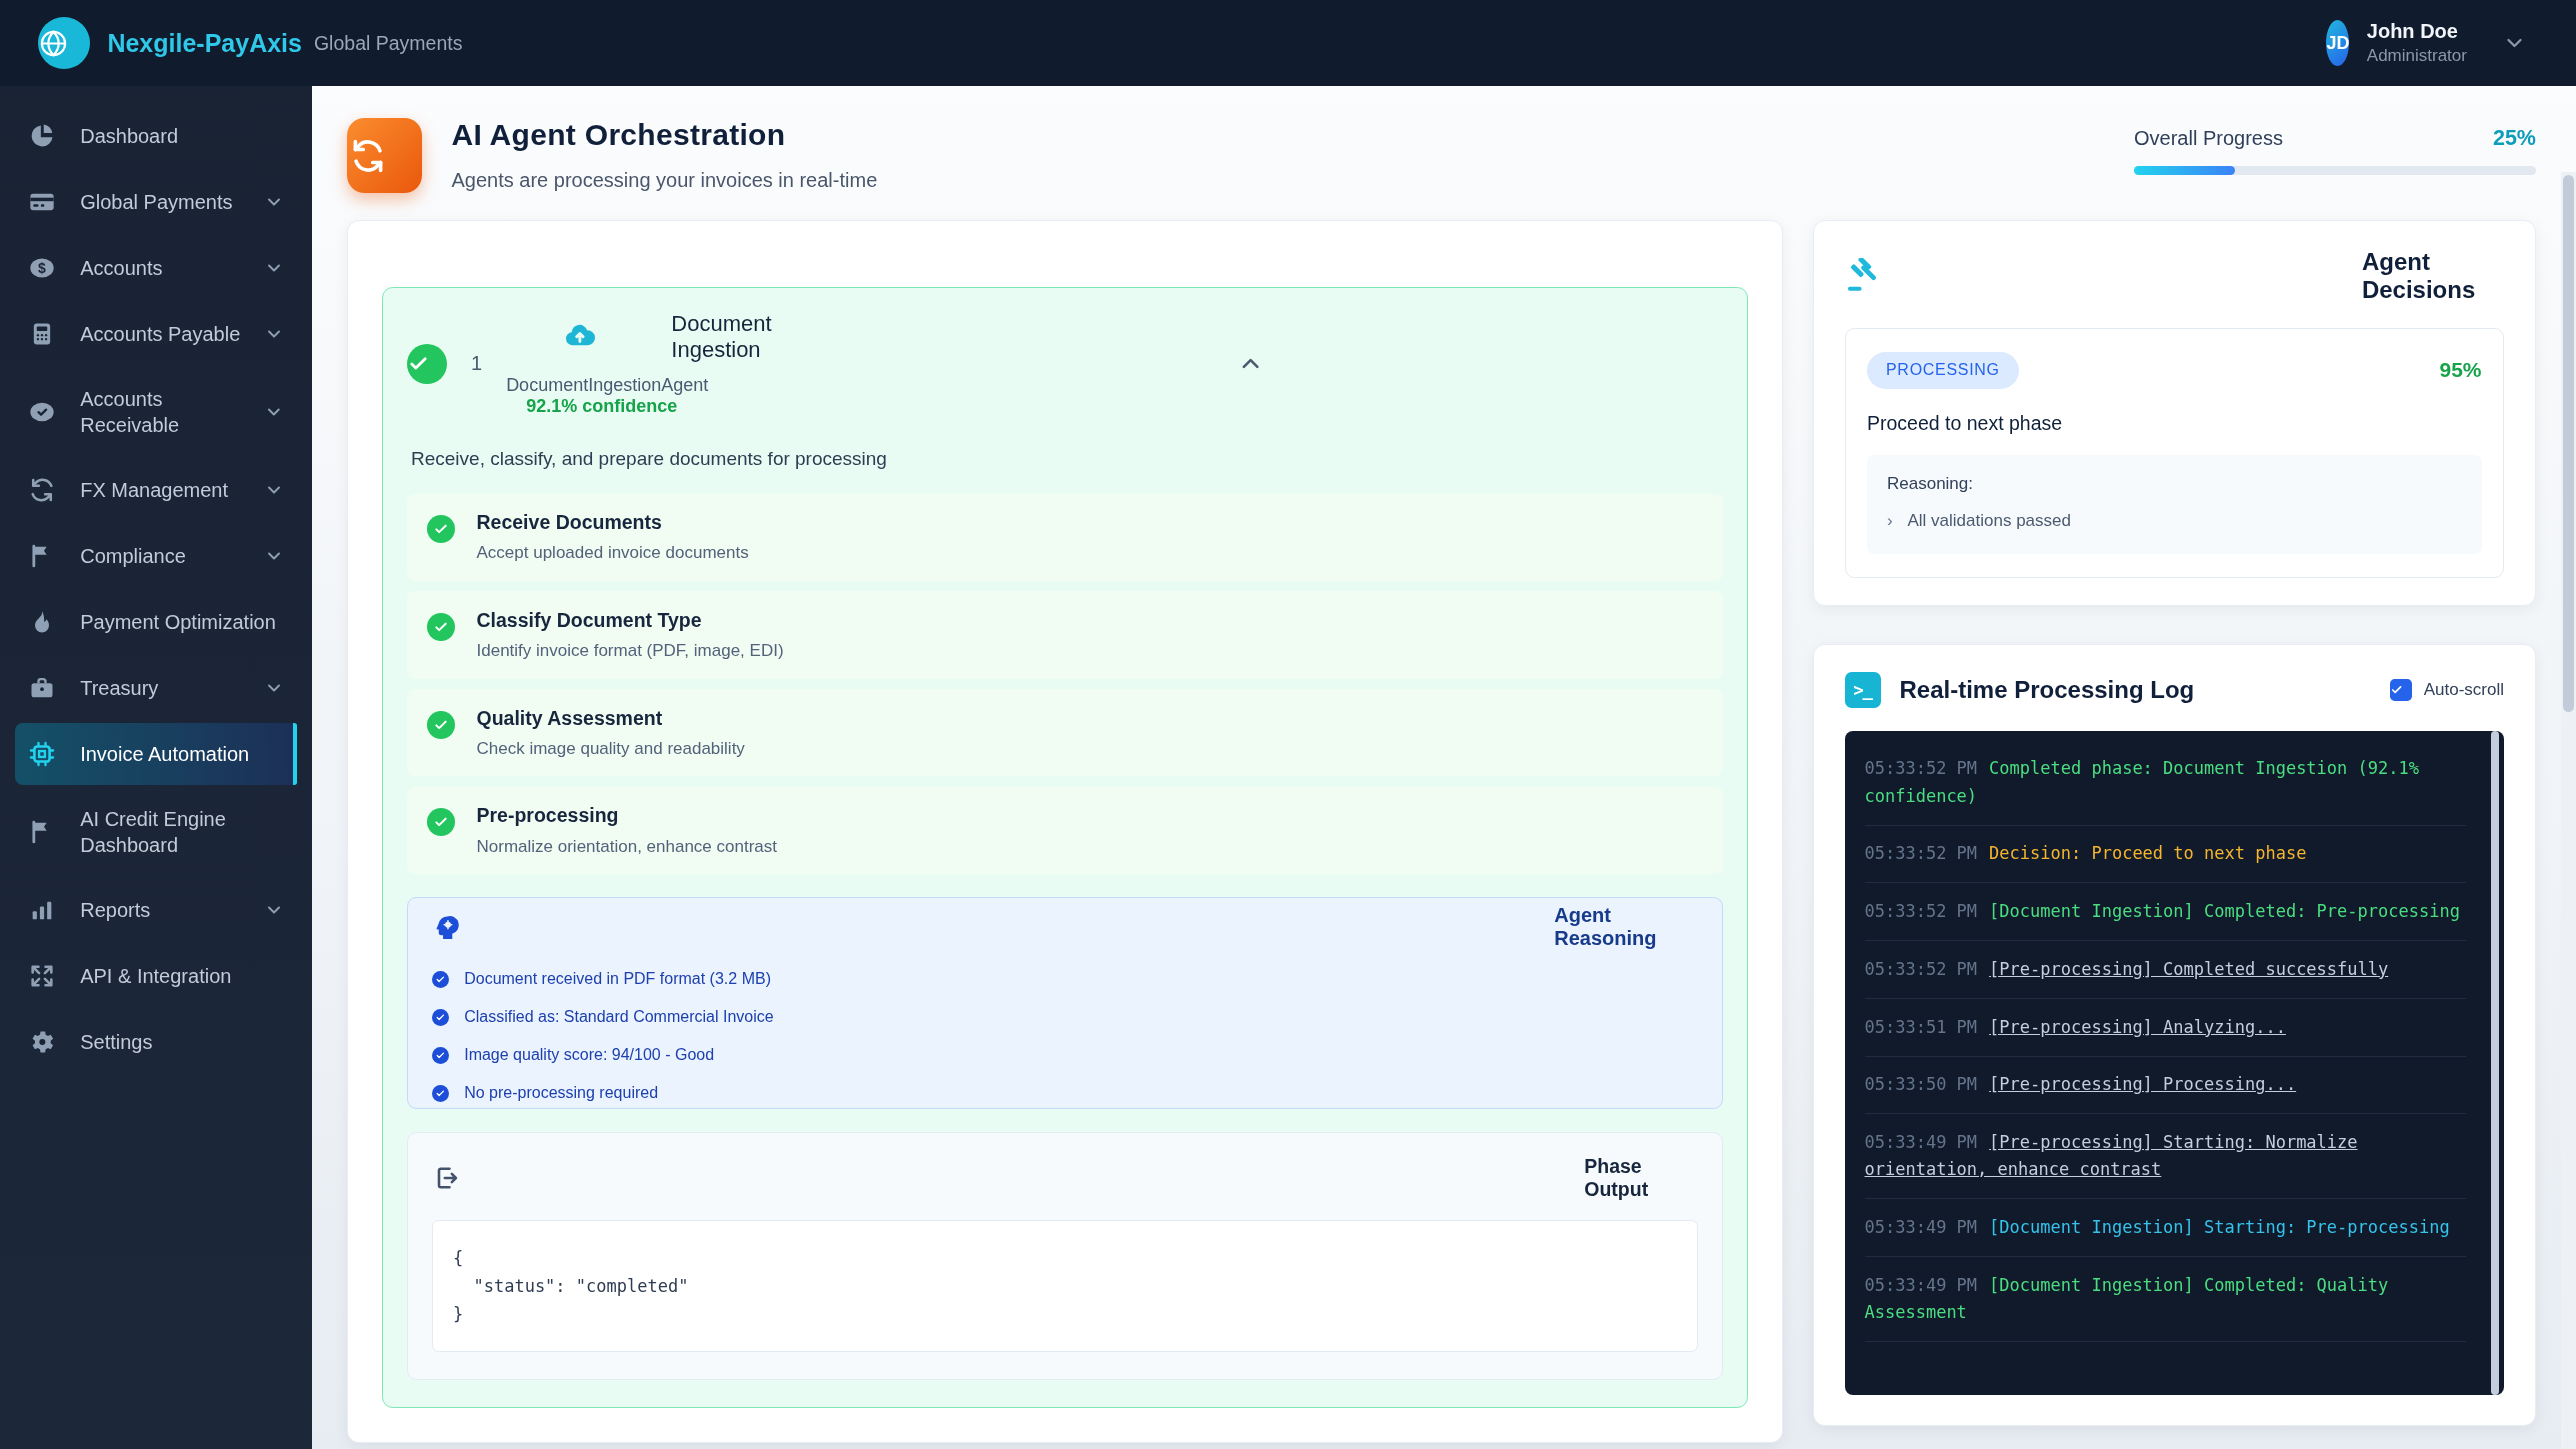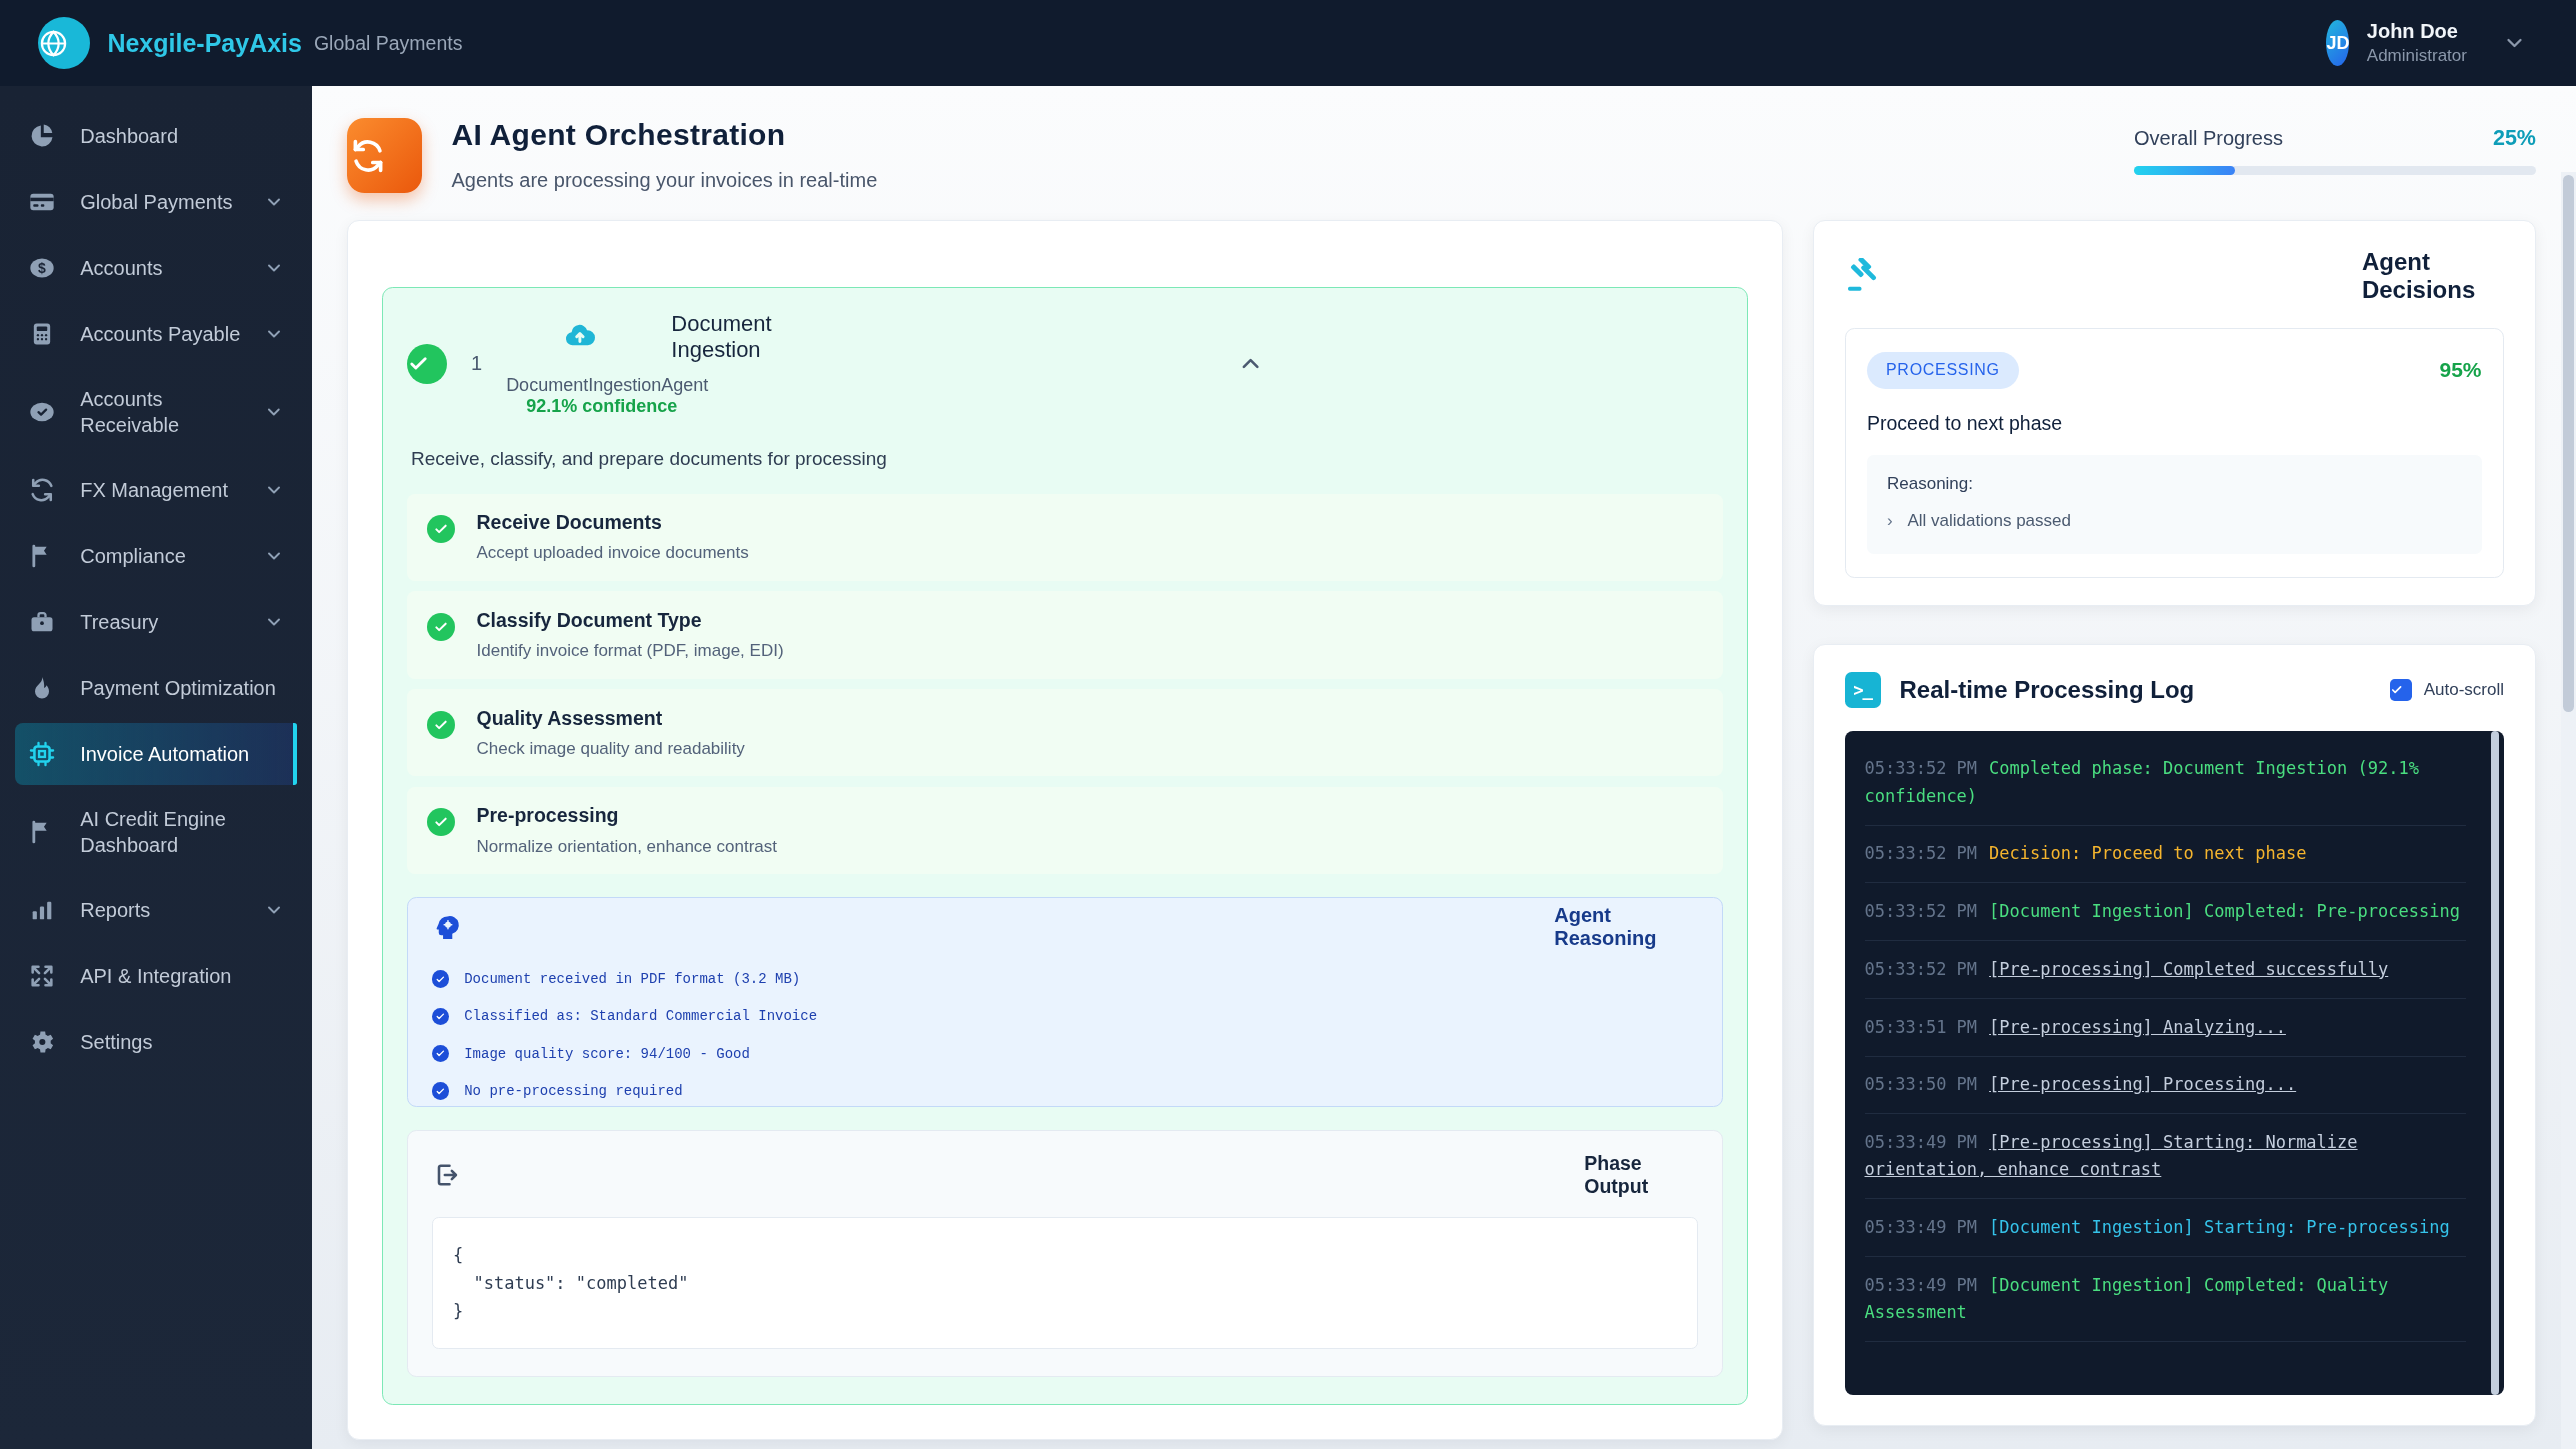--- a/index.html
+++ b/index.html
@@ -94,21 +94,21 @@
 
   .reasoning-box { margin-top:23px; background:#eaf3fe; border:0.7px solid #c3d9f8;
     border-radius:9.4px; padding:6px 24px; }
   .rb-head { display:flex; align-items:center; }
   .rb-head svg { width:29.5px; height:29.5px; color:#1d4ed8; }
   .rb-title { font-size:20px; font-weight:600; color:#173a8a; margin-left:16px; }
   .rb-item { display:flex; align-items:center; margin-top:20px; }
   .rb-check { width:17.4px; height:17.4px; border-radius:50%; background:#1d4ed8; display:flex;
     align-items:center; justify-content:center; flex-shrink:0; }
   .rb-check svg { width:10.7px; height:10.7px; color:#fff; }
-  .rb-text { font-size:14px; color:#1e40af; margin-left:14.8px;font-family:Liberation Mono, monospace; }
+  .rb-text { font-size:16px; color:#1e40af; margin-left:14.8px; }
 
   .output-box { margin-top:23px; background:#f7fafc; border:0.7px solid #e4eaf1;
     border-radius:9.4px; padding:21.5px 24px 27px 24px; }
   .ob-head { display:flex; align-items:center; }
   .ob-head svg { width:28px; height:28px; color:#44536b; }
   .ob-title { font-size:19.5px; font-weight:600; color:#17263d; margin-left:16px; }
   .code-box { margin-top:19px; background:#ffffff; border:0.7px solid #e4eaf1;
     border-radius:6.7px; padding:23px 20px; }
   .code-box pre { font-family:"DejaVu Sans Mono", monospace; font-size:17px;
     color:#2f3d52; line-height:1.65; }
@@ -278,37 +278,37 @@
           </svg>
         </span>
         <span class="s-label">Compliance</span>
         <span class="s-chevron"><svg viewBox="0 0 24 24" width="100%" height="100%" fill="none" stroke="currentColor" stroke-width="2.3" stroke-linecap="round" stroke-linejoin="round">
             <path d="M6 9l6 6 6-6"></path>
           </svg></span>
       </div>
       <div class="side-item">
         <span class="s-icon">
           <svg viewBox="0 0 24 24" width="100%" height="100%">
+            <path d="M12 2.5c.6 3-1.2 4.6-2.7 6.2C7.7 10.4 6 12 6 15a6 6 0 0 0 12 0c0-2.2-.9-3.9-2.2-5.3-.3 1.2-1 2-2 2.4.4-3-.3-7.1-1.8-9.6z" fill="currentColor"></path>
+          </svg>
+        </span>
+        <span class="s-label">Payment Optimization</span>
+      </div>
+      <div class="side-item">
+        <span class="s-icon">
+          <svg viewBox="0 0 24 24" width="100%" height="100%">
             <rect x="3" y="8" width="18" height="12" rx="2.2" fill="currentColor"></rect>
             <path d="M9 8V6.2A1.8 1.8 0 0 1 10.8 4.4h2.4A1.8 1.8 0 0 1 15 6.2V8" fill="none" stroke="currentColor" stroke-width="2"></path>
             <circle cx="12" cy="13" r="1.6" fill="#192334"></circle>
           </svg>
         </span>
         <span class="s-label">Treasury</span>
         <span class="s-chevron"><svg viewBox="0 0 24 24" width="100%" height="100%" fill="none" stroke="currentColor" stroke-width="2.3" stroke-linecap="round" stroke-linejoin="round">
             <path d="M6 9l6 6 6-6"></path>
           </svg></span>
-      </div>
-      <div class="side-item">
-        <span class="s-icon">
-          <svg viewBox="0 0 24 24" width="100%" height="100%">
-            <path d="M12 2.5c.6 3-1.2 4.6-2.7 6.2C7.7 10.4 6 12 6 15a6 6 0 0 0 12 0c0-2.2-.9-3.9-2.2-5.3-.3 1.2-1 2-2 2.4.4-3-.3-7.1-1.8-9.6z" fill="currentColor"></path>
-          </svg>
-        </span>
-        <span class="s-label">Payment Optimization</span>
       </div>
       <div class="side-item active">
         <span class="s-icon">
           <svg viewBox="0 0 24 24" width="100%" height="100%">
             <rect x="5.5" y="5.5" width="13" height="13" rx="2.5" fill="none" stroke="currentColor" stroke-width="2.2"></rect>
             <rect x="9.5" y="9.5" width="5" height="5" fill="none" stroke="currentColor" stroke-width="2"></rect>
             <path d="M9 2.5v2M15 2.5v2M9 19.5v2M15 19.5v2M2.5 9h2M2.5 15h2M19.5 9h2M19.5 15h2" stroke="currentColor" stroke-width="2" stroke-linecap="round"></path>
           </svg>
         </span>
         <span class="s-label">Invoice Automation</span>

